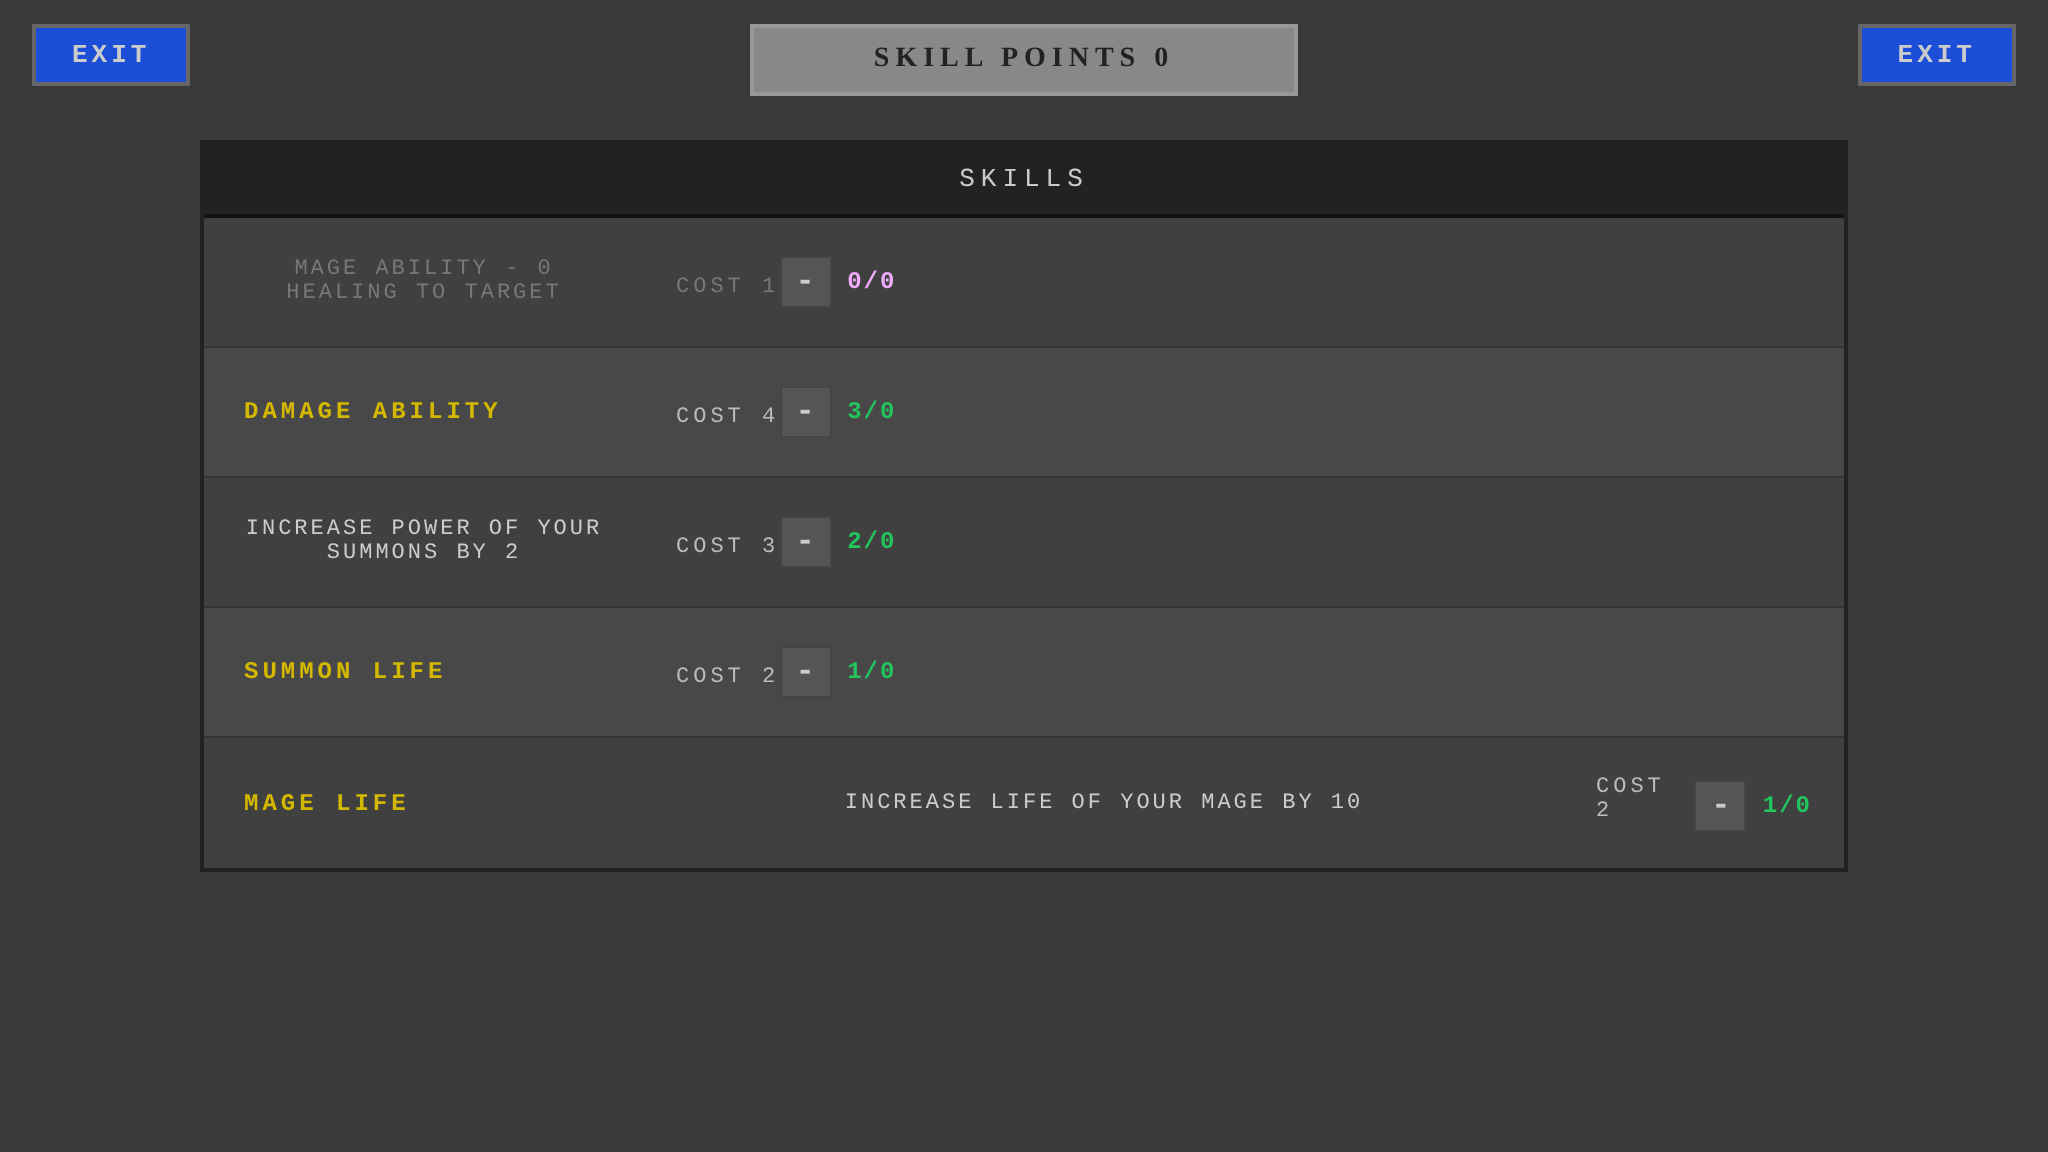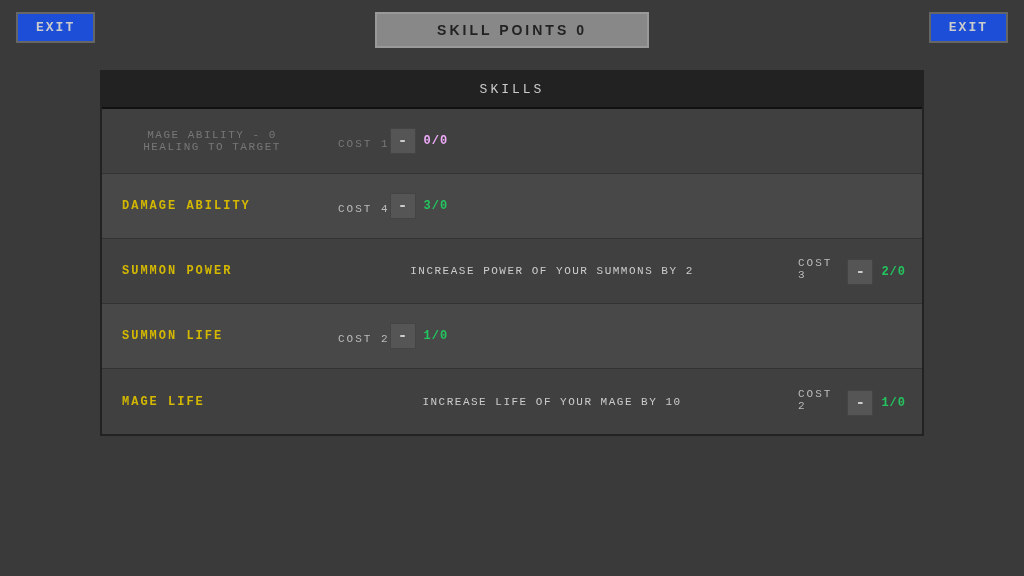--- a/index.html
+++ b/index.html
@@ -30,21 +30,21 @@
       letter-spacing: 2px;
       padding: 6px 18px;
       cursor: pointer;
       text-transform: uppercase;
     }
 
     .skill-points-bar {
       background-color: #888;
       border: 2px solid #999;
       color: #222;
-      font-family: Liberation Sans, sans-serif;
+      font-family: Liberation Serif, serif;
       font-size: 14px;
       font-weight: bold;
       letter-spacing: 3px;
       padding: 8px 60px;
       text-transform: uppercase;
       text-align: center;
     }
 
     .main-content {
       display: flex;
@@ -192,21 +192,20 @@
       <div class="skill-name ">DAMAGE ABILITY</div>
       <div class="skill-cost-area">
         <div class="cost-label ">COST 4</div>
         <div class="cost-control">
           <button class="minus-btn">-</button>
           <span class="cost-value ">3/0</span>
         </div>
       </div>
     </div>
         <div class="skill-row skill-row-bg-dark">
-      <div class="skill-name ">SUMMON POWER</div>
       <div class="skill-desc ">INCREASE POWER OF YOUR SUMMONS BY 2</div>
       <div class="skill-cost-area">
         <div class="cost-label ">COST 3</div>
         <div class="cost-control">
           <button class="minus-btn">-</button>
           <span class="cost-value ">2/0</span>
         </div>
       </div>
     </div>
         <div class="skill-row skill-row-bg-med">

